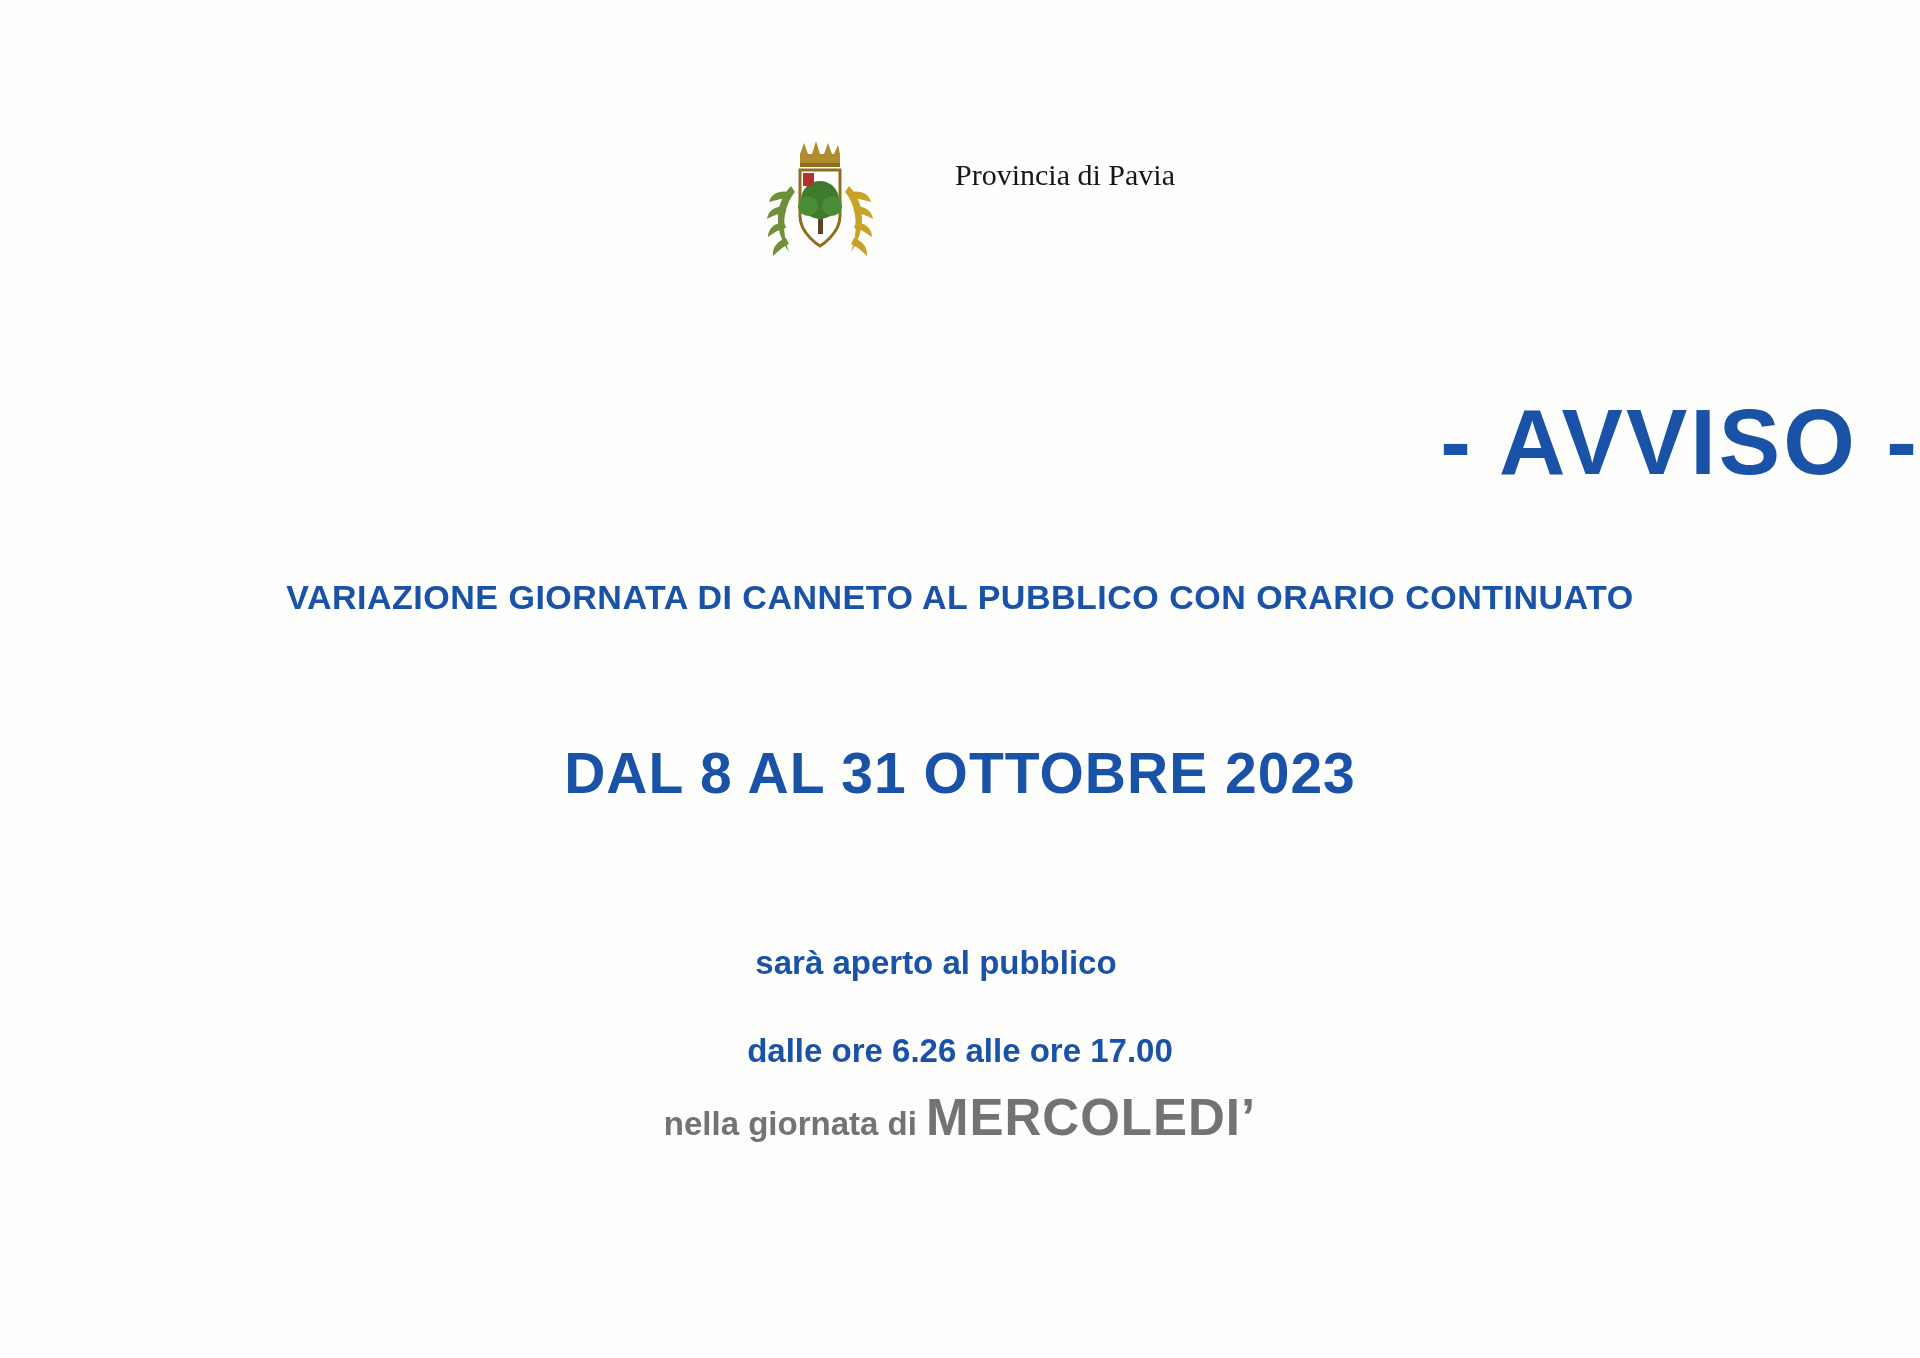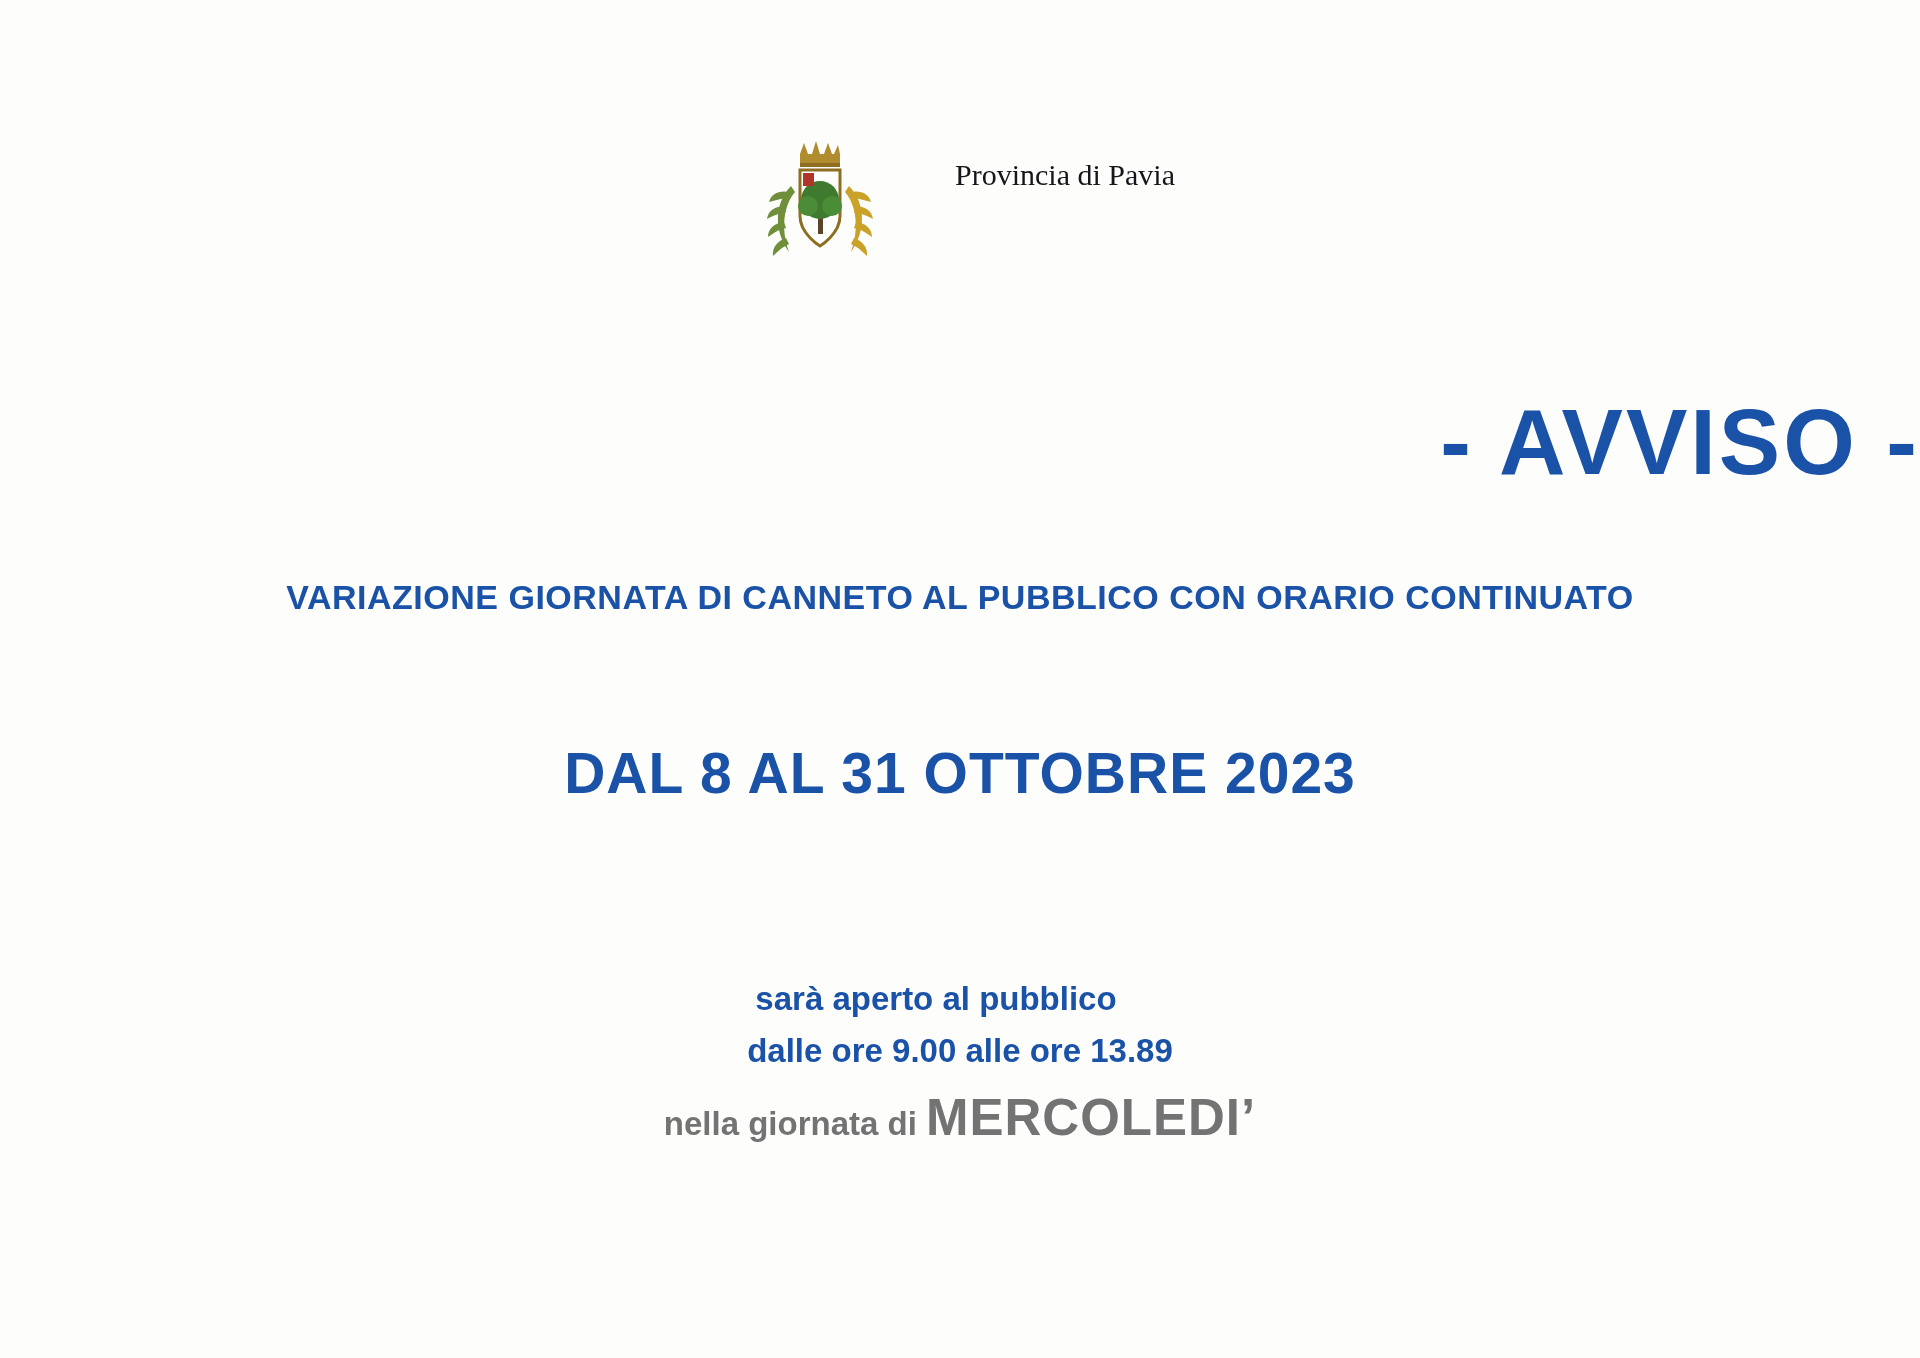--- a/index.html
+++ b/index.html
@@ -99,21 +99,21 @@
     top: 870px;
     width: 1920px;
     text-align: center;
     font-size: 37px;
     font-weight: bold;
     letter-spacing: 0.5px;
     color: #1a52a8;
   }
   .line-open {
     position: absolute;
-    top: 980px;
+    top: 944px;
     width: 1872px;
     text-align: center;
     font-size: 33px;
     font-weight: bold;
     color: #1a52a8;
   }
   .line-hours {
     position: absolute;
     top: 1032px;
     width: 1920px;
@@ -191,19 +191,19 @@
 
   <div class="avviso">- AVVISO -</div>
 
   <div class="subtitle">VARIAZIONE GIORNATA DI CANNETO AL PUBBLICO CON ORARIO CONTINUATO</div>
 
   <div class="dates">DAL 8 AL 31 OTTOBRE 2023</div>
 
 
   <div class="line-open">sarà aperto al pubblico</div>
 
-  <div class="line-hours">dalle ore 9.00 alle ore 13.89</div>
+  <div class="line-hours">dalle ore 6.26 alle ore 17.00</div>
 
   <div class="line-day">
     <span>nella giornata di </span><span class="day-big">MERCOLEDI’</span>
   </div>
 
 </div>
 
 </body></html>

